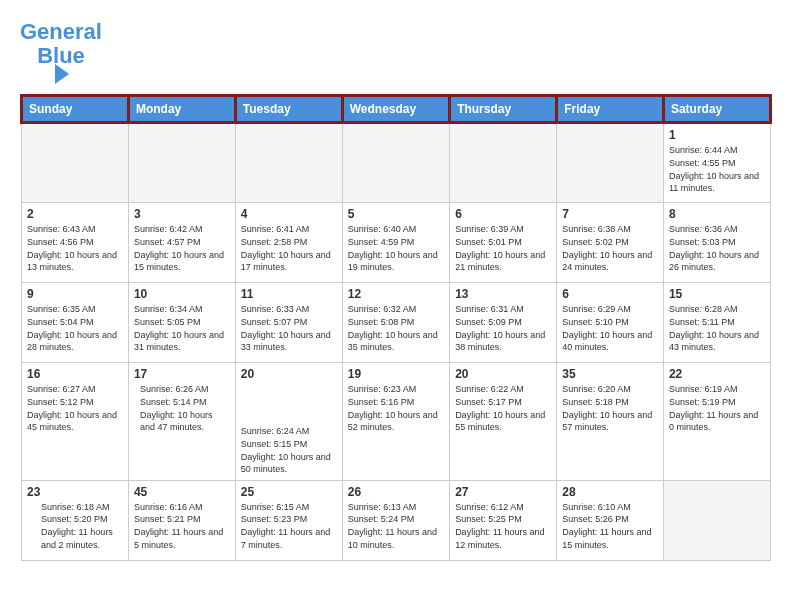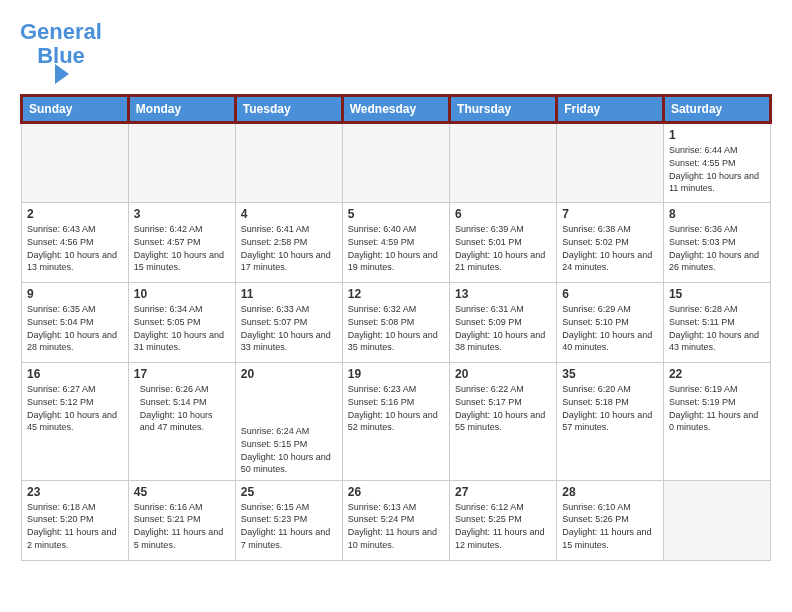--- a/index.html
+++ b/index.html
@@ -262,21 +262,21 @@
         <td>
           <div class="day-number">22</div>
           <div class="day-info" style="white-space: pre-line;">Sunrise: 6:19 AM
 Sunset: 5:19 PM
 Daylight: 11 hours and 0 minutes.</div>
         </td>
       </tr>
       <tr>
         <td>
           <div class="day-number">23</div>
-          <div class="day-info" style="white-space: pre-line;">Sunrise: 6:18 AM
+          <div class="day-info" style="white-space: pre-line; margin-left: 14px;">Sunrise: 6:18 AM
 Sunset: 5:20 PM
 Daylight: 11 hours and 2 minutes.</div>
         </td>
         <td>
           <div class="day-number">45</div>
           <div class="day-info" style="white-space: pre-line;">Sunrise: 6:16 AM
 Sunset: 5:21 PM
 Daylight: 11 hours and 5 minutes.</div>
         </td>
         <td>

